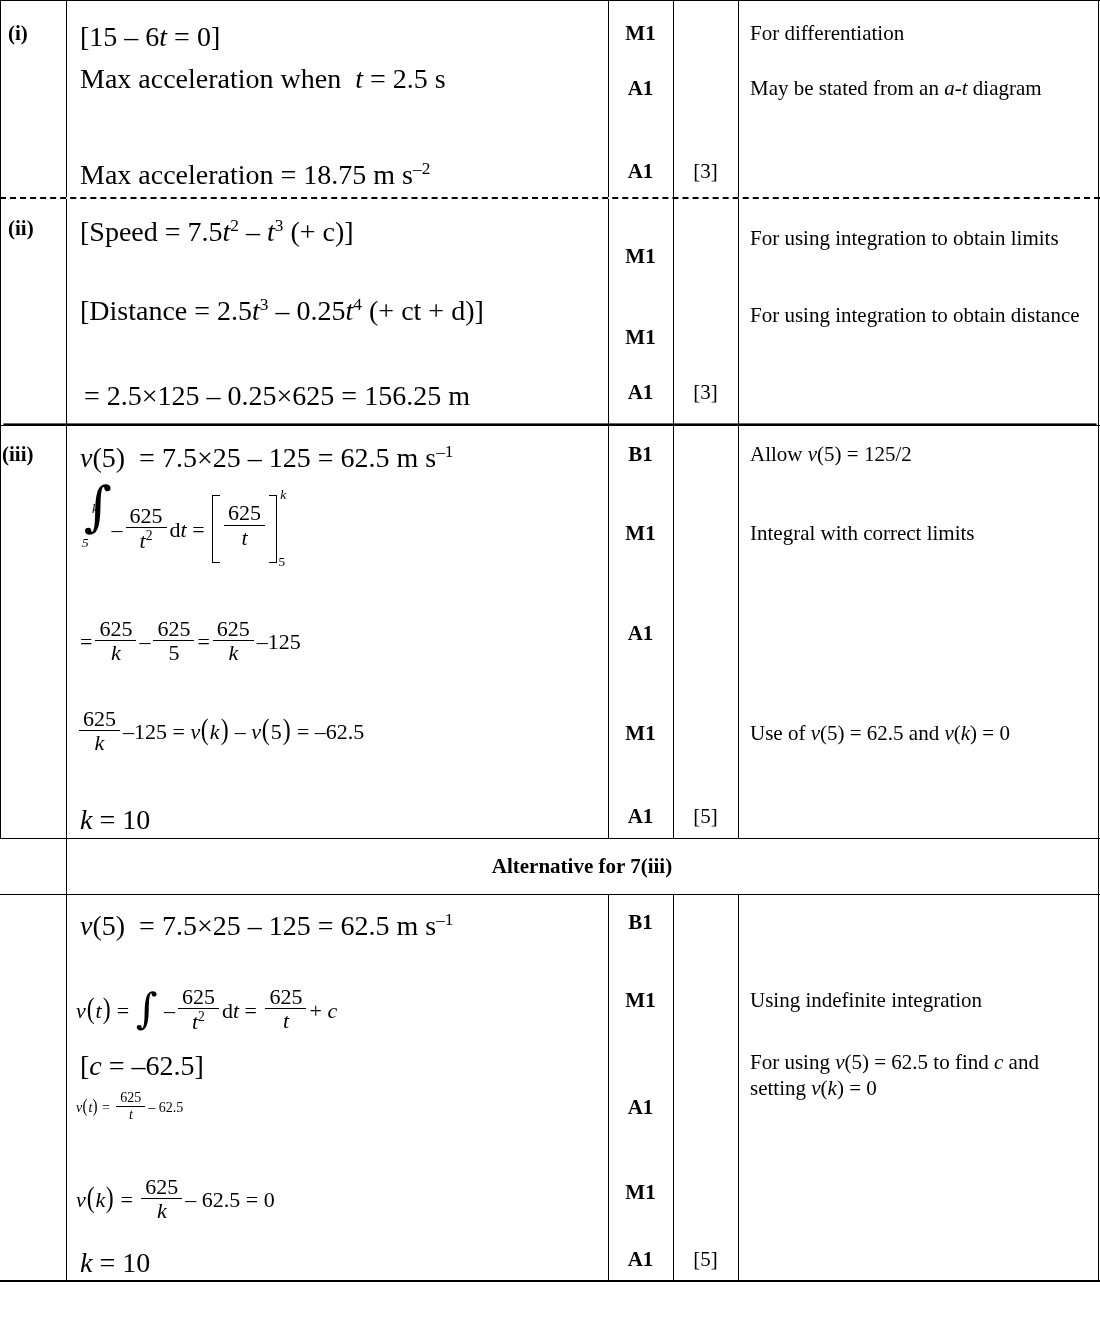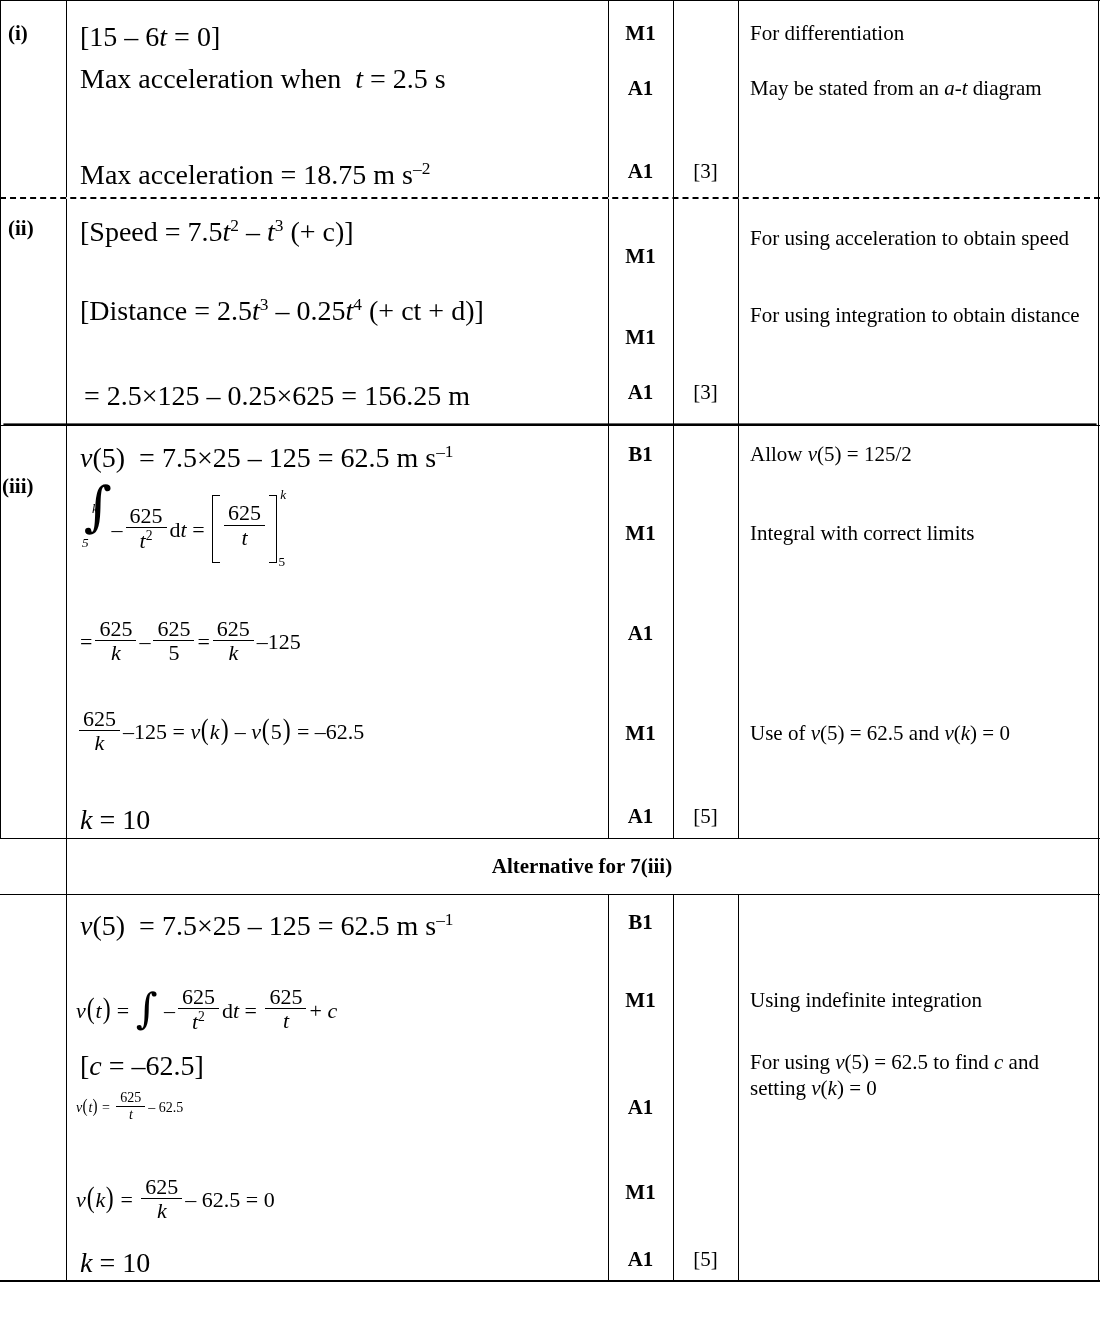--- a/index.html
+++ b/index.html
@@ -141,21 +141,21 @@
     <div class="rule r5"></div>
 
     <div class="lbl" style="top:17px;">(ii)</div>
 
     <div class="work" style="top:17px;">
       [Speed = 7.5<i>t</i><span class="supn">2</span> – <i>t</i><span class="supn">3</span> (+ c)]
     </div>
     <div class="mark" style="top:45px;">M1</div>
     <div class="total" style="top:45px;"></div>
     <div class="cmt" style="top:27px;">
-      For using acceleration to obtain speed
+      For using integration to obtain limits
     </div>
 
     <div class="work" style="top:96px;">
       [Distance = 2.5<i>t</i><span class="supn">3</span> – 0.25<i>t</i><span class="supn">4</span> (+ ct + d)]
     </div>
     <div class="mark" style="top:126px;">M1</div>
     <div class="total" style="top:126px;"></div>
     <div class="cmt" style="top:104px;">
       For using integration to obtain distance
     </div>
@@ -168,21 +168,21 @@
   </div>
 
   <div class="part" style="height:413px;border-top:1.6px solid #000;box-shadow:0 -5px 0 -3.4px #000;">
     <div class="rule r0"></div>
     <div class="rule r1"></div>
     <div class="rule r2"></div>
     <div class="rule r3"></div>
     <div class="rule r4"></div>
     <div class="rule r5"></div>
 
-    <div class="lbl" style="top:16px;left:2px;margin-top:32px;">(iii)</div>
+    <div class="lbl" style="top:16px;left:2px;">(iii)</div>
 
     <div class="work" style="top:16px;">
       <i>v</i>(5)&nbsp; = 7.5×25 – 125 = 62.5 m s<span class="supn">–1</span>
     </div>
     <div class="mark" style="top:16px;">B1</div>
     <div class="total" style="top:16px;"></div>
     <div class="cmt" style="top:16px;font-family:Liberation Serif, serif;">
       Allow <i>v</i>(5) = 125/2
     </div>
 

